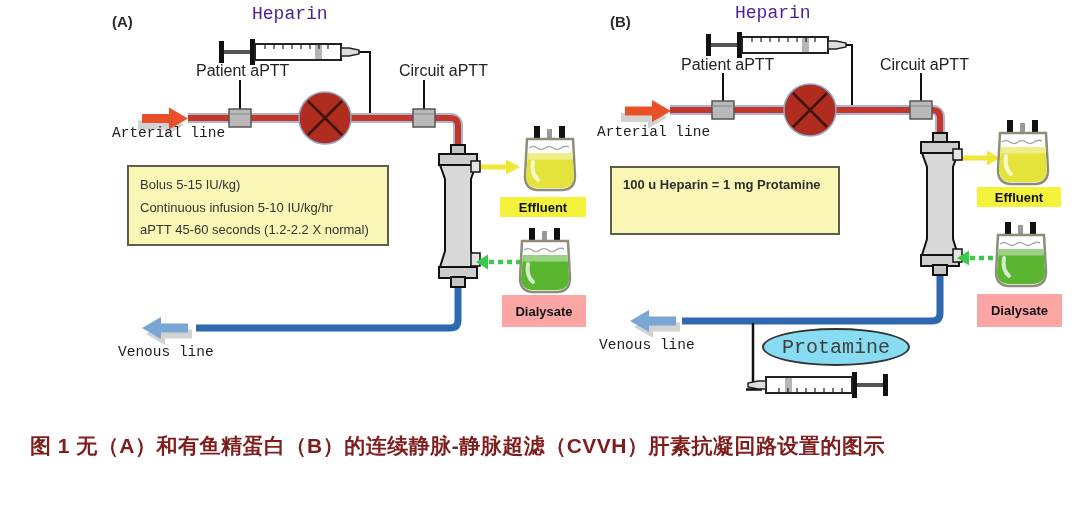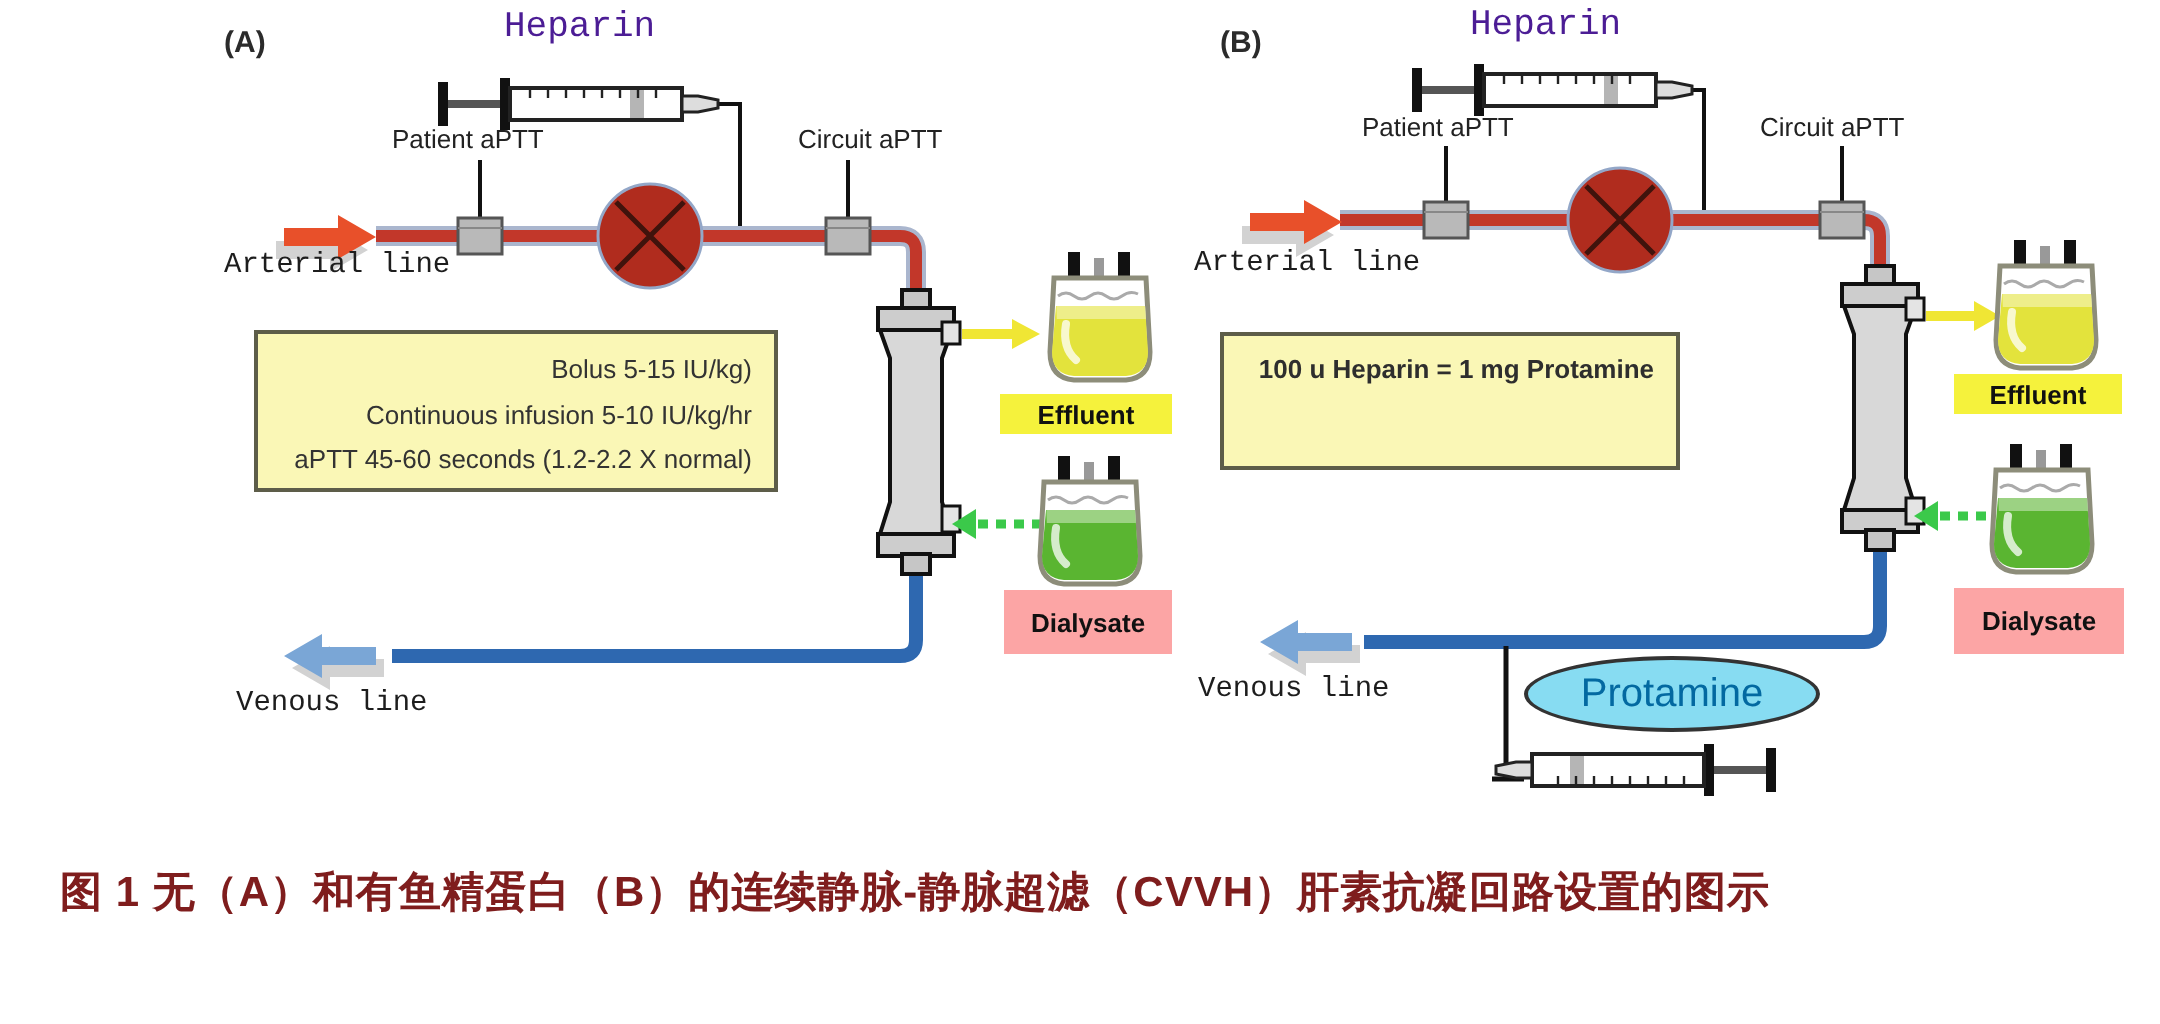--- a/index.html
+++ b/index.html
@@ -1,41 +1,41 @@
 <!DOCTYPE html>
 <html><head>
 <meta charset="utf-8">
 <style>
   html,body{margin:0;padding:0;background:#fff;}
   .stage{
     position:relative;width:1080px;height:512px;background:#fff;overflow:hidden;
     font-family:"Liberation Sans", sans-serif;color:#222;
   }
   .stage svg{position:absolute;left:0;top:0;}
-  .lbl{position:absolute;white-space:nowrap;font-size:13px;color:#222;}
+  .lbl{position:absolute;white-space:nowrap;font-size:16px;color:#222;}
   .panel-letter{font-size:15px;font-weight:600;color:#2b2b2b;}
   .heparin{font-size:18px;color:#4c1d95;font-family:Liberation Mono, monospace;}
   .flowlbl{font-size:14.5px;color:#1d1d1d;font-family:Liberation Mono, monospace;}
   .infobox{
     position:absolute;box-sizing:border-box;background:#faf7b6;border:2px solid #5d5d49;
     font-size:13px;color:#333;padding:7px 11px;
   }
-  .infobox span{display:block;text-align:right;}
+  .infobox span{display:block;}
   .infobox-a{line-height:22.5px;}
   .infobox-b{line-height:20.5px;font-weight:bold;color:#2e2e2e;}
   .bagtag{
     position:absolute;box-sizing:border-box;display:flex;align-items:center;justify-content:center;
     font-size:13px;font-weight:bold;color:#111;
   }
   .bagtag-effluent{background:#f5f23c;}
   .bagtag-dialysate{background:#fca5a5;}
   .protamine{
     position:absolute;box-sizing:border-box;background:#87dcf2;border:2px solid #333;
     border-radius:50%;display:flex;align-items:center;justify-content:center;
-    font-size:20px;color:#0369a1;
+    font-size:20px;color:#404040;font-family:Liberation Mono, monospace;
   }
   .caption{
     position:absolute;font-size:21px;font-weight:bold;color:#7f1d1d;white-space:nowrap;
     font-family:"Liberation Sans", sans-serif;letter-spacing:0.5px;
   }
 </style>
 </head>
 <body>
 
 <div class="stage">

